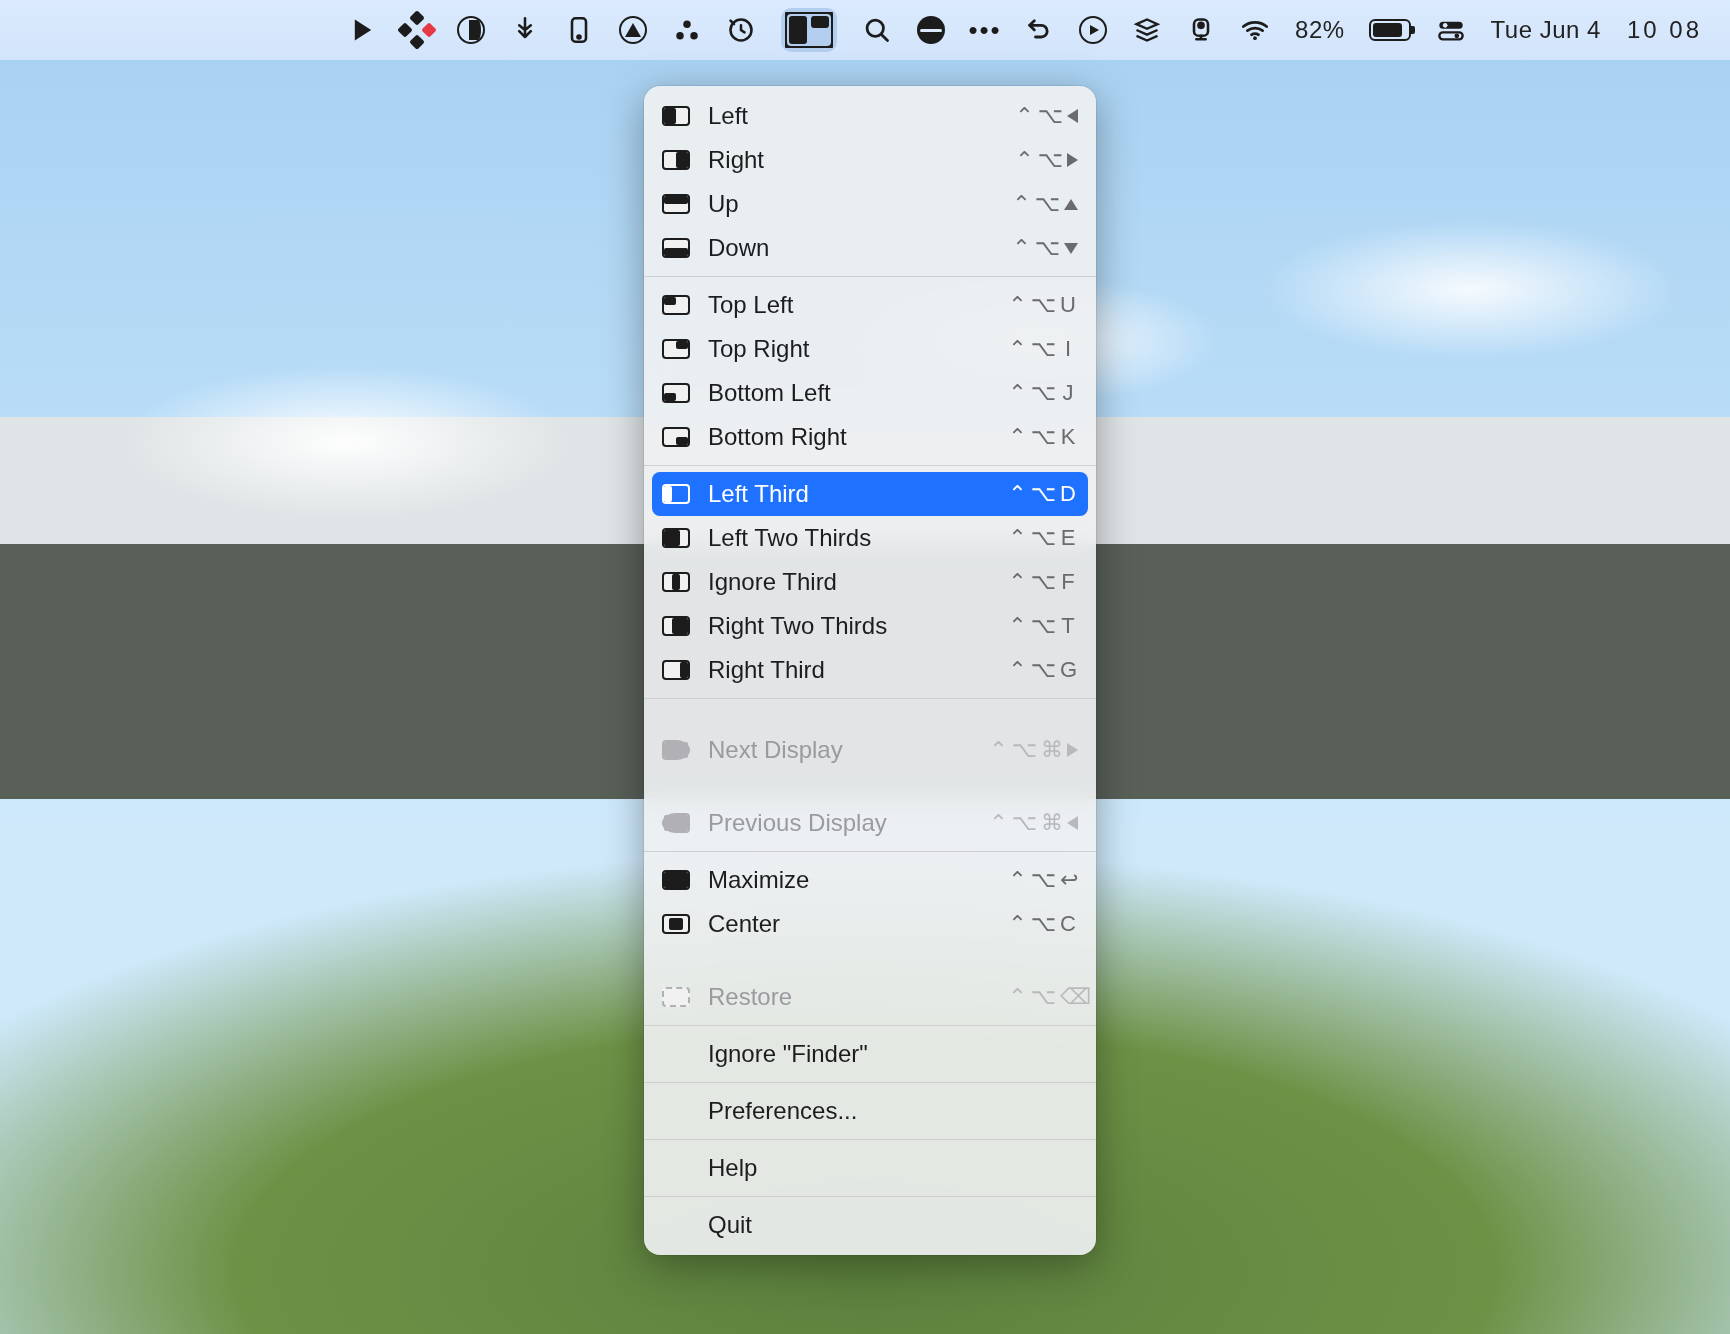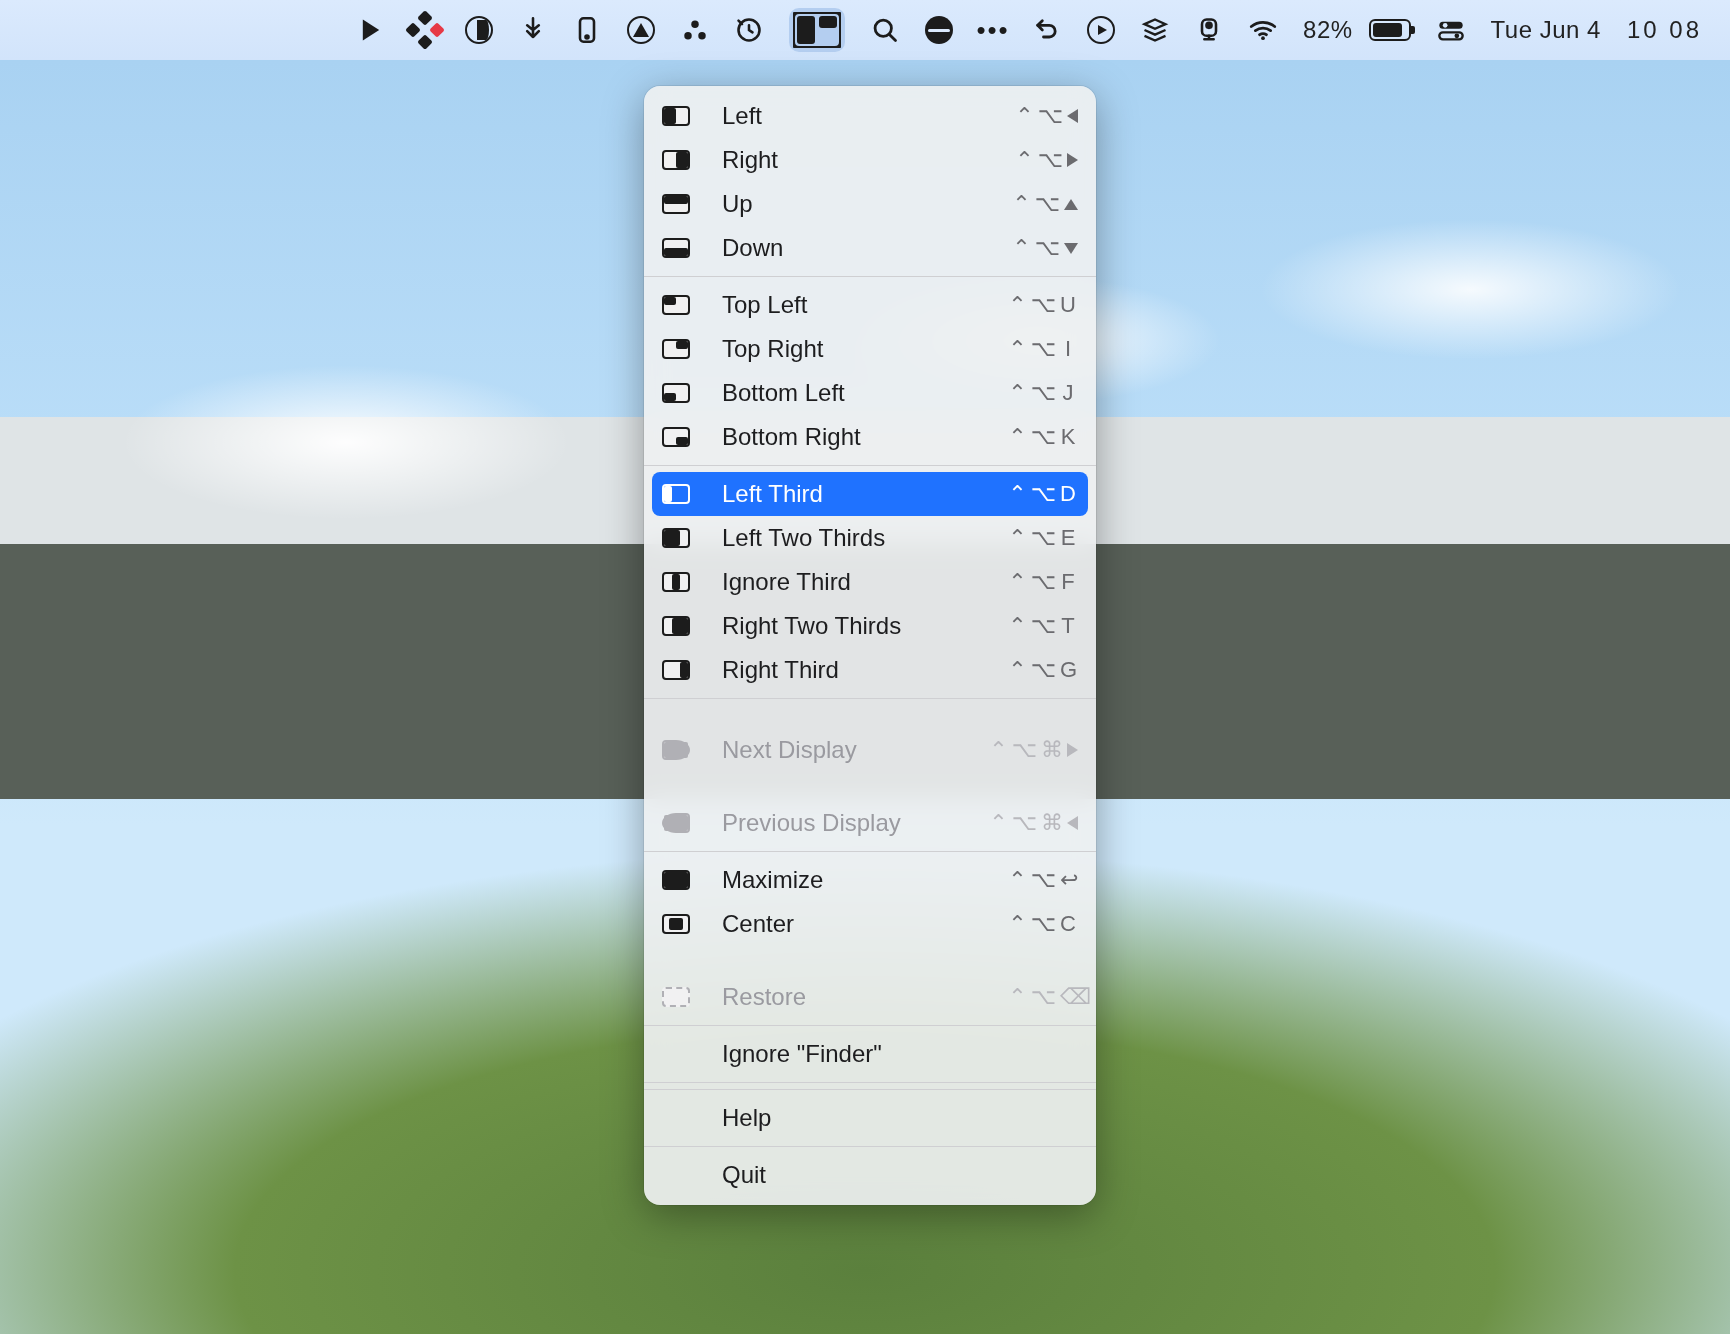--- a/index.html
+++ b/index.html
@@ -63,21 +63,21 @@
     display: inline-flex;
     align-items: center;
     justify-content: center;
     color: #1c1c1c;
   }
   .mbicon svg { width: 100%; height: 100%; }
   .mbicon.circle { border: 2.5px solid #1c1c1c; border-radius: 50%; box-sizing: border-box; }
   .mbicon.disc   { background:#1c1c1c; border-radius:50%; }
   .mbtext { white-space: nowrap; letter-spacing: .5px; }
   .battery {
-    display:inline-flex; align-items:center; gap:16px;
+    display:inline-flex; align-items:center; gap:24px;
   }
   .battery .shell{
     width:42px; height:22px; border:2.5px solid #1c1c1c; border-radius:6px;
     position:relative; box-sizing:border-box;
   }
   .battery .shell::after{
     content:""; position:absolute; right:-6px; top:5px; width:4px; height:8px;
     background:#1c1c1c; border-radius:0 2px 2px 0;
   }
   .battery .fill{
@@ -121,21 +121,21 @@
     box-shadow: 0 10px 40px rgba(0,0,0,.35), 0 0 0 1px rgba(0,0,0,.08);
     padding: 8px 0;
     font-size: 24px;
     color:#1d1d1f;
   }
   .mi {
     display:flex;
     align-items:center;
     height:44px;
     padding:0 18px 0 18px;
-    gap:32px;
+    gap:18px;
     cursor:default;
     white-space:nowrap;
   }
   .mi .label { flex:1; }
   .mi .sc    { color:#6b6b6f; font-size:22px; letter-spacing:2px; display:flex; align-items:center; gap:2px;}
   .mi .sc .key { width:18px; text-align:center; display:inline-block; }
   .mi.selected { background:#1f72ff; color:#fff; border-radius:8px; margin:0 8px; padding-left:10px; padding-right:10px;}
   .mi.selected .sc { color:#fff; }
   .mi.disabled { color:#9a9aa0;margin-top:29px; }
   .mi.disabled .sc { color:#b8b8bd; }
@@ -530,20 +530,24 @@
         <span>⌥</span>
         <span class="key">⌫</span>
       </span>
     </div>
     <div class="sep"></div>
     <div class="mi">
       <span class="noglyph"></span>
       <span class="label">Ignore "Finder"</span>
     </div>
     <div class="sep"></div>
+    <div class="mi">
+      <span class="noglyph"></span>
+      <span class="label">Preferences...</span>
+    </div>
     <div class="sep"></div>
     <div class="mi">
       <span class="noglyph"></span>
       <span class="label">Help</span>
     </div>
     <div class="sep"></div>
     <div class="mi">
       <span class="noglyph"></span>
       <span class="label">Quit</span>
     </div>

